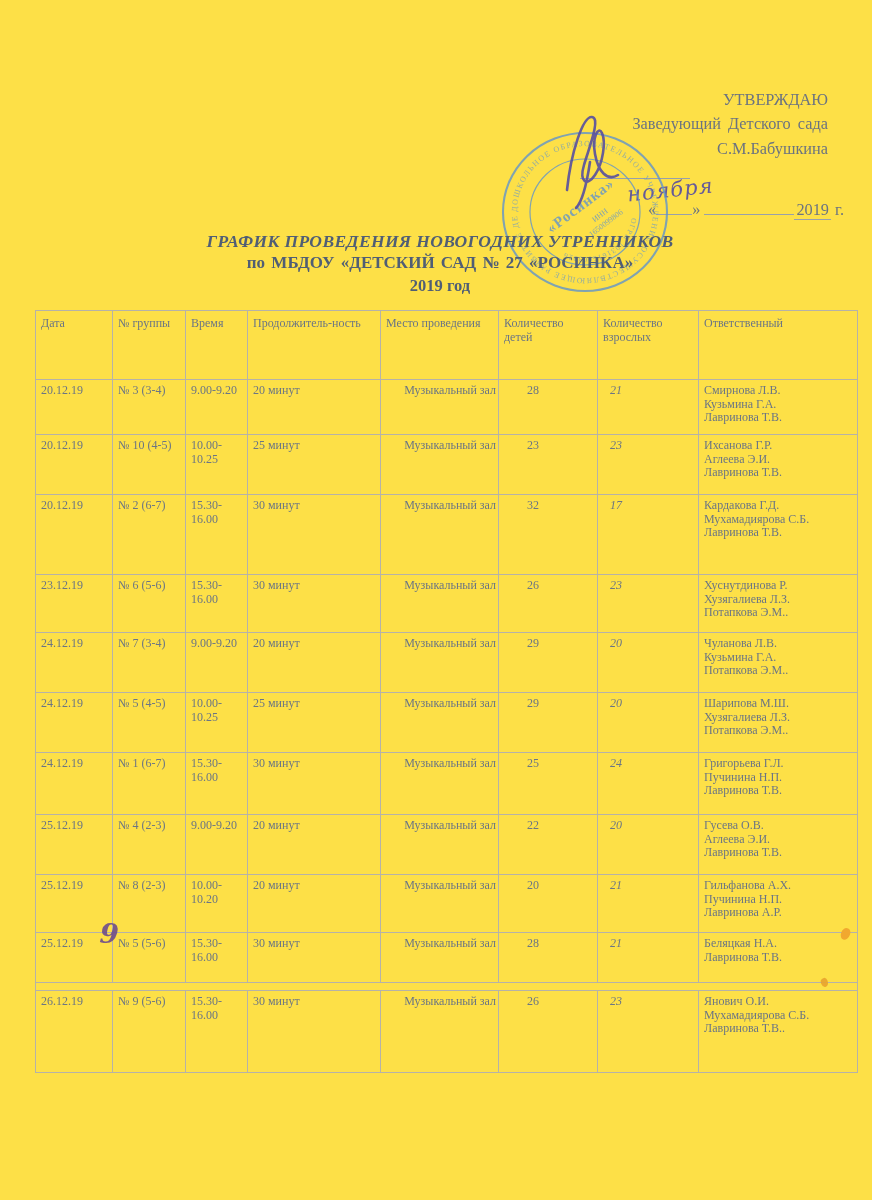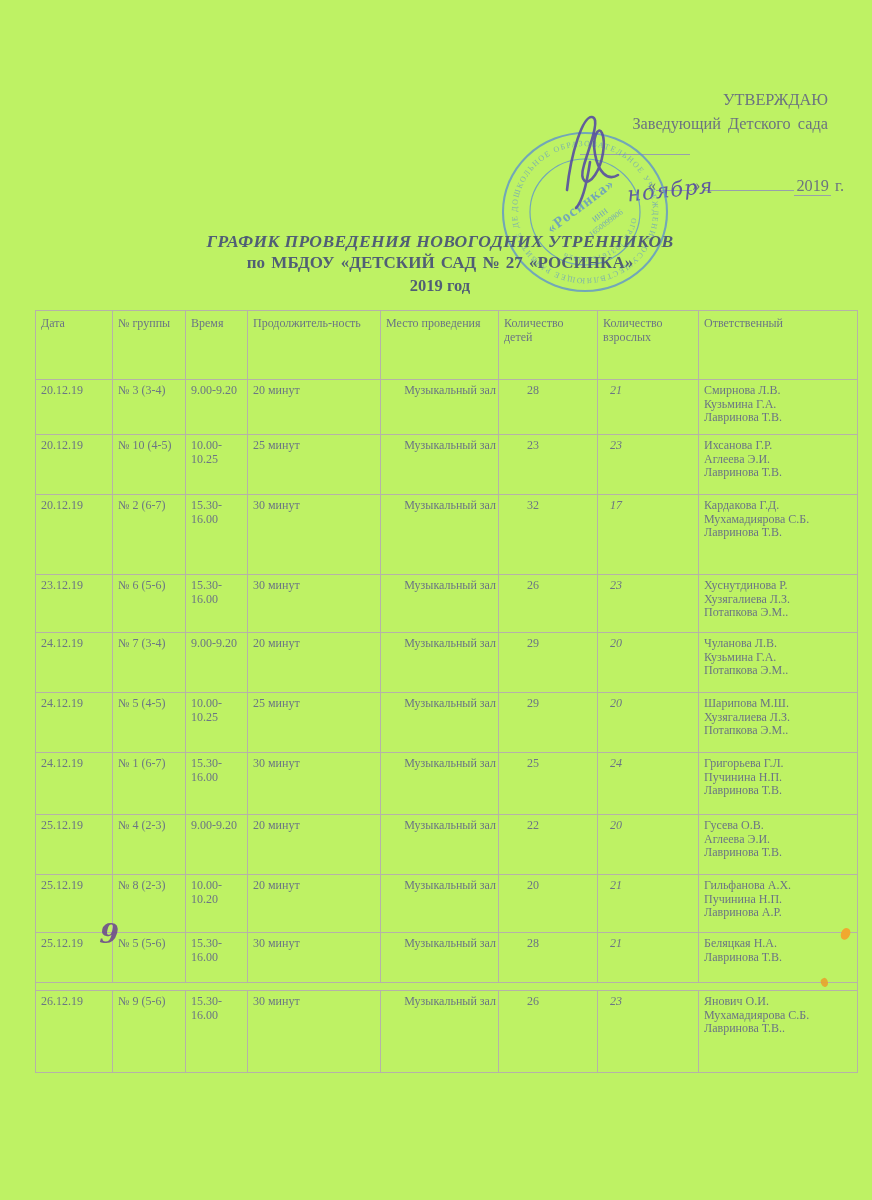--- a/index.html
+++ b/index.html
@@ -1,20 +1,20 @@
 <!DOCTYPE html>
 <html><head>
 <meta charset="utf-8">
 <style>
   html,body{margin:0;padding:0;background:#e9e7e2;}
   .page{
     position:relative;
     width:872px;height:1200px;
     margin:0 auto;
-    background:#bef264;
+    background:#fde047;
     overflow:hidden;
     font-family:"Liberation Serif","DejaVu Serif",serif;
     color:#68727f;
   }
   
   .approval{
     position:absolute;top:88px;right:44px;width:262px;
     text-align:right;font-size:16.3px;line-height:1.5;color:#6b7380;
   }
   .approval .pos-line{word-spacing:3px;}
@@ -75,20 +75,21 @@
   .speck-2{left:821px;top:978px;width:7px;height:9px;background:#e8a32e;transform:rotate(-24deg);opacity:.9;}
 </style>
 </head>
 <body>
 
 <div class="page">
 
   <div class="approval">
     <div>УТВЕРЖДАЮ</div>
     <div class="pos-line">Заведующий Детского сада</div>
+    <div>С.М.Бабушкина</div>
     <div class="sig-row"><span class="sig-blank"></span></div>
     <div class="date-row"><span>«</span><span class="date-blank"></span><span>»</span>&nbsp;<span class="month-zone"></span><span class="year-text">2019</span>&nbsp;<span>г.</span></div>
   </div>
 
   <div class="hand-month">ноября</div>
 
   <svg class="stamp" width="174" height="168" viewBox="0 0 174 168">
     <g fill="none" stroke="#5d92cf">
       <ellipse cx="87" cy="83" rx="82" ry="79" stroke-width="2.1"></ellipse>
       <ellipse cx="87" cy="83" rx="55" ry="53" stroke-width="1.2"></ellipse>

